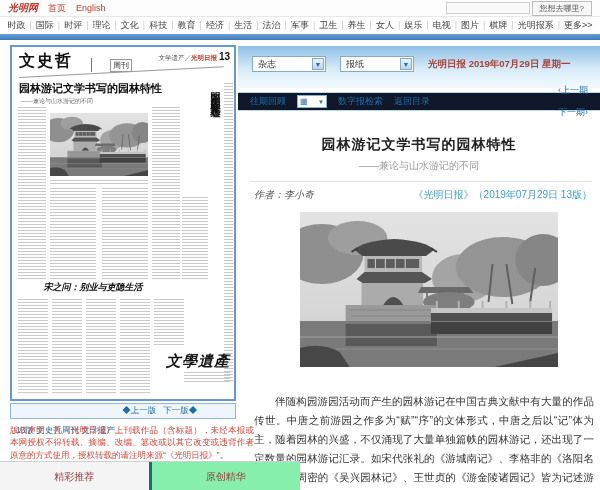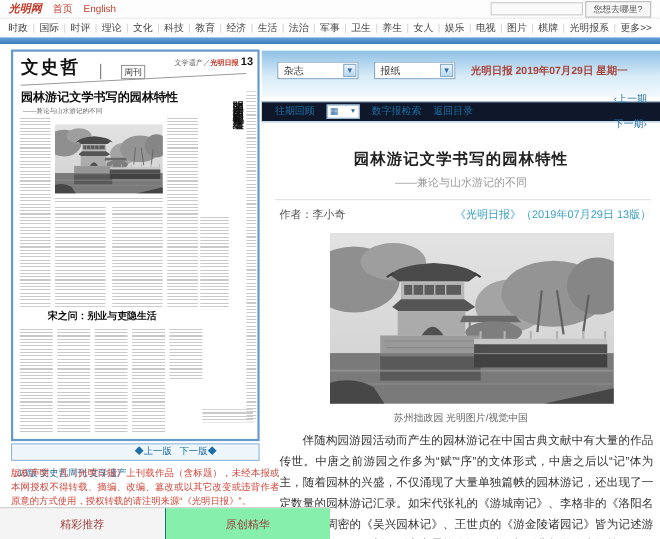--- a/index.html
+++ b/index.html
@@ -38,37 +38,37 @@
   .corner .red{color:#c0392b;font-weight:bold;}
   .corner .pg{font-size:10px;font-weight:bold;color:#111;}
   .th-headline{position:absolute;left:7px;top:34px;width:160px;font-family:"Liberation Serif",serif;
                font-weight:bold;font-size:11px;color:#0d0d0d;}
   .th-sub{position:absolute;left:9px;top:50px;font-size:6px;color:#666;}
   .np-lines{background:repeating-linear-gradient(#c0c0c0 0 1px,transparent 1px 3px);opacity:.85;}
   .th-photo{position:absolute;left:38px;top:66px;width:98px;height:63px;}
   .th-vert{position:absolute;right:12px;top:36px;height:108px;writing-mode:vertical-rl;
            font-family:"Liberation Serif",serif;font-weight:bold;font-size:10px;color:#111;letter-spacing:2px;}
   .th-head2{position:absolute;left:18px;top:234px;width:126px;text-align:center;
-            font-family:"Liberation Serif",serif;font-weight:bold;font-size:9px;color:#0d0d0d;}
+            font-family:"Liberation Serif",serif;font-weight:bold;font-size:9px;color:#0d0d0d;font-style:italic;}
   .calli{position:absolute;right:4px;top:305px;font-family:"Liberation Serif",serif;font-weight:bold;
          font-style:italic;font-size:15px;color:#151515;letter-spacing:1px;}
   .calli-sub{position:absolute;right:4px;top:325px;width:46px;height:12px;}
 
   
   .pagerbar{position:absolute;left:10px;top:403px;width:226px;height:16px;border:1px solid #8fb8da;
             background:#eef6fc;box-sizing:border-box;display:flex;align-items:center;gap:7px;
             padding:0 5px;font-size:8.5px;color:#1d6fa5;white-space:nowrap;}
   .pagerbar .lbl{color:#1d6fa5;margin-top:40px;}
   .pagerbar a{color:#1d6fa5;text-decoration:none;cursor:pointer;}
   .copyright{position:absolute;left:10px;top:424px;width:244px;font-size:8.5px;line-height:1.45;
              color:#d2453a;text-align:justify;}
   .tabs{position:absolute;left:0;top:461px;width:300px;height:29px;border-top:1px solid #cfcfcf;
         display:flex;background:#f4f4f4;z-index:6;}
   .tab{flex:1;display:flex;align-items:center;justify-content:center;font-size:10px;color:#9e3a3a;
-       cursor:pointer;border-right:1px solid #0f766e;}
+       cursor:pointer;border-right:3px solid #0f766e;}
   .tab:last-child{border-right:none;background:#86efac;}
 
   
   .band{position:absolute;left:238px;top:46px;width:362px;height:42px;
         background:linear-gradient(#8fc0e4,#d7ebf8 55%,#f4fafe);display:flex;align-items:flex-start;
         padding:10px 0 0 14px;box-sizing:border-box;gap:14px;}
   .fselect{width:74px;height:16px;background:#fff;border:1px solid #86aac9;display:flex;align-items:center;
            justify-content:space-between;padding:0 1px 0 5px;box-sizing:border-box;font-size:9px;color:#333;cursor:pointer;}
   .selarrow{width:12px;height:12px;background:linear-gradient(#eaf4fc,#b9d7ef);border:1px solid #86aac9;
             color:#2d6da3;font-size:7px;display:flex;align-items:center;justify-content:center;box-sizing:border-box;}
@@ -82,21 +82,21 @@
                align-items:center;justify-content:space-between;padding:0 2px;box-sizing:border-box;
                color:#2d6da3;font-size:8px;cursor:pointer;}
   .tb-right{margin-left:auto;display:flex;gap:9px;flex-direction:column;}
 
   .a-title{position:absolute;left:238px;top:136px;width:362px;text-align:center;
            font-size:14px;font-weight:bold;color:#222;letter-spacing:1px;}
   .a-sub{position:absolute;left:238px;top:159px;width:362px;text-align:center;font-size:10px;color:#999;}
   .a-rule{position:absolute;left:250px;top:181px;width:342px;border-top:1px solid #e2e2e2;}
   .a-meta{position:absolute;left:254px;top:188px;width:338px;display:flex;justify-content:space-between;
           font-size:10px;}
-  .a-author{color:#555;}
+  .a-author{color:#555;font-style:italic;}
   .a-source{color:#3aa0c4;}
   .a-photo{position:absolute;left:300px;top:212px;width:258px;height:155px;background:#ccc;}
   .a-caption{position:absolute;left:238px;top:374px;width:362px;text-align:center;font-size:9px;color:#666;}
   .a-body{position:absolute;left:254px;top:392px;width:340px;font-size:10.5px;line-height:1.8;
           color:#333;text-align:justify;z-index:1;}
   .a-body p{margin:0;text-indent:2em;}
 </style>
 </head>
 <body>
 
@@ -202,20 +202,21 @@
     <div class="np-lines" style="position:absolute;left:140px;top:60px;width:28px;height:172px;"></div>
     <div class="np-lines" style="position:absolute;right:26px;top:150px;width:26px;height:84px;"></div>
     <div class="np-lines" style="position:absolute;right:1px;top:36px;width:9px;height:300px;"></div>
     <div class="th-vert">明翠山庄的文化意蕴</div>
     <div class="th-head2">宋之问：别业与吏隐生活</div>
     <div class="np-lines" style="position:absolute;left:6px;top:252px;width:30px;height:94px;"></div>
     <div class="np-lines" style="position:absolute;left:40px;top:252px;width:30px;height:94px;"></div>
     <div class="np-lines" style="position:absolute;left:74px;top:252px;width:30px;height:94px;"></div>
     <div class="np-lines" style="position:absolute;left:108px;top:252px;width:30px;height:94px;"></div>
     <div class="np-lines" style="position:absolute;left:142px;top:252px;width:30px;height:48px;"></div>
+    <div class="calli">文學遺產</div>
     <div class="calli-sub np-lines"></div>
   </div>
 
   <div class="pagerbar">
     <span class="lbl">13版 文史哲周刊 文学遗产</span>
     <a>◆上一版</a>
     <a>下一版◆</a>
   </div>
 
   <div class="copyright">版权声明：凡《光明日报》上刊载作品（含标题），未经本报或本网授权不得转载、摘编、改编、篡改或以其它改变或违背作者原意的方式使用，授权转载的请注明来源“《光明日报》”。</div>
@@ -255,19 +256,18 @@
   <div class="a-sub">——兼论与山水游记的不同</div>
   <div class="a-rule"></div>
   <div class="a-meta">
     <span class="a-author">作者：李小奇</span>
     <span class="a-source">《光明日报》（2019年07月29日 13版）</span>
   </div>
 
   <svg class="a-photo" viewBox="0 0 260 155" preserveAspectRatio="none">
       <use href="#garden"></use>
     </svg>
-  <div class="a-caption">苏州拙政园 光明图片/视觉中国</div>
 
   <div class="a-body">
     <p>伴随构园游园活动而产生的园林游记在中国古典文献中有大量的作品传世。中唐之前游园之作多为“赋”“序”的文体形式，中唐之后以“记”体为主，随着园林的兴盛，不仅涌现了大量单独篇帙的园林游记，还出现了一定数量的园林游记汇录。如宋代张礼的《游城南记》、李格非的《洛阳名园记》、周密的《吴兴园林记》、王世贞的《游金陵诸园记》皆为记述游园而生成的园录。刘侗《帝京景物略》、孙国敉《燕都游览志》等虽不是记园专书，但也有一定数量的园录。</p>
   </div>
 
 </div>
 
 </body></html>

